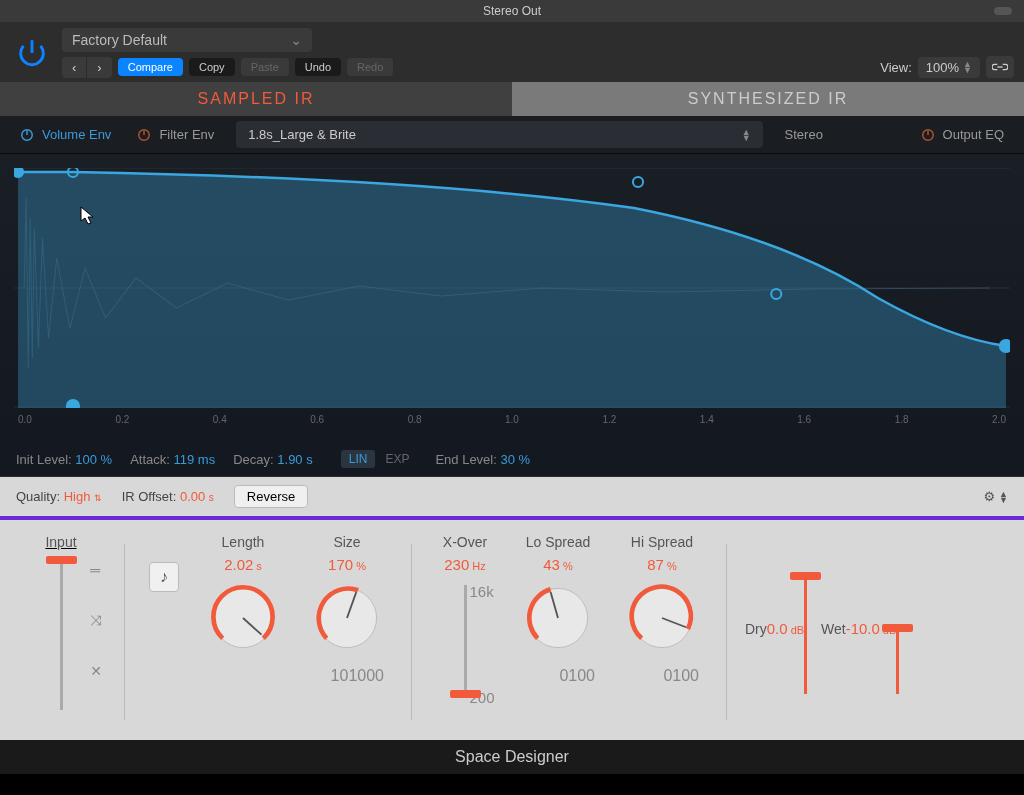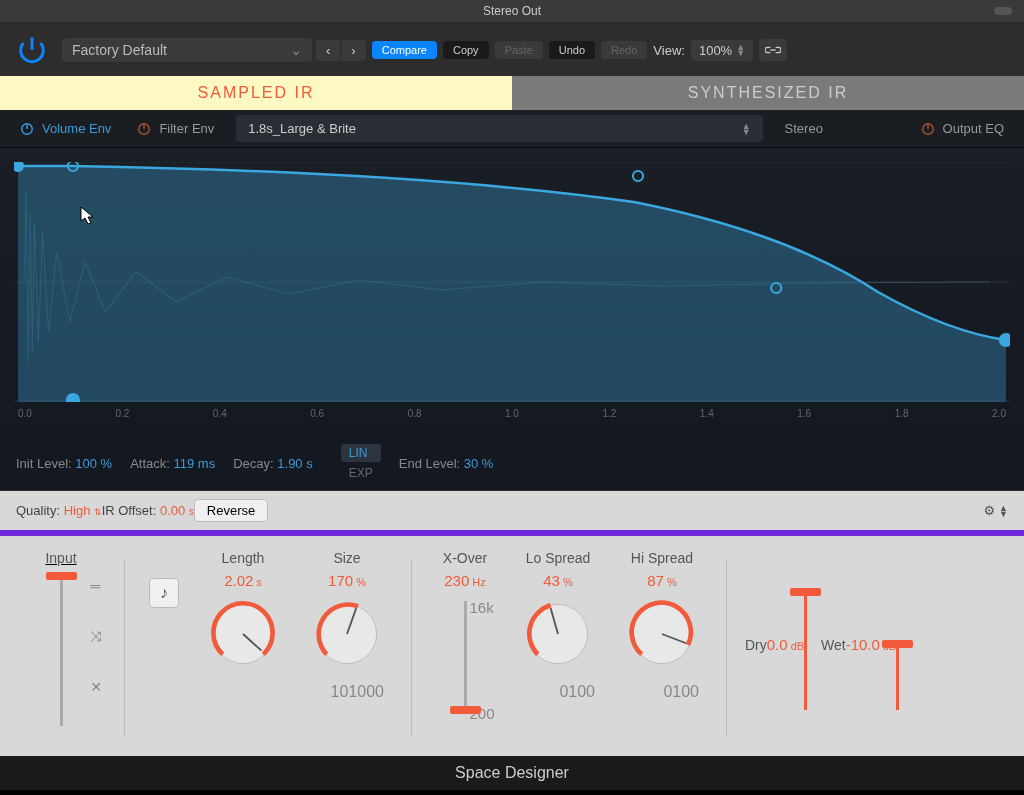--- a/index.html
+++ b/index.html
@@ -6,64 +6,64 @@
 body { background: #000; width: 1024px; height: 795px; overflow: hidden; position: relative; }
 
 
 .title-bar { height: 22px; background: #3a3a3a; display: flex; align-items: center; justify-content: center; color: #ccc; font-size: 12px; position: relative; }
 .title-bar .dot { position: absolute; right: 12px; width: 18px; height: 8px; border-radius: 4px; background: #555; }
 
 
 .header { background: #2d2d2d; padding: 6px 10px 4px 10px; display: flex; gap: 8px; align-items: center; }
 .power-btn { width: 44px; height: 44px; display: flex; align-items: center; justify-content: center; }
 .power-svg { width: 34px; height: 34px; }
-.header-main { flex: 1; display: flex; flex-direction: row; gap: 4px; }
+.header-main { flex: 1; display: flex; flex-direction: column; gap: 4px; }
 .preset-select { background: #3a3a3a; color: #bbb; border: none; border-radius: 4px; padding: 4px 10px; font-size: 14px; width: 250px; display: flex; align-items: center; justify-content: space-between; cursor: pointer; }
 .toolbar-row { display: flex; gap: 6px; align-items: center; }
 .nav-group { display: flex; background: #3a3a3a; border-radius: 4px; overflow: hidden; }
 .nav-btn { background: transparent; color: #ccc; border: none; padding: 3px 10px; font-size: 13px; cursor: pointer; }
 .nav-btn + .nav-btn { border-left: 1px solid #2a2a2a; }
 .tb-btn { background: #3a3a3a; color: #ccc; border: none; border-radius: 4px; padding: 3px 10px; font-size: 11px; cursor: pointer; }
 .tb-btn.active { background: #0a84ff; color: #fff; }
 .tb-btn.dark { background: #1a1a1a; }
 .tb-btn.disabled { color: #666; }
 .view-group { display: flex; gap: 6px; align-items: center; color: #ccc; font-size: 13px; margin-left: auto; }
 .zoom-box { background: #3a3a3a; border-radius: 4px; padding: 3px 8px; display: flex; gap: 4px; align-items: center; }
 .link-btn { background: #3a3a3a; border-radius: 4px; width: 28px; height: 22px; display: flex; align-items: center; justify-content: center; }
 
 
 .tab-row { display: flex; height: 34px; }
 .tab { flex: 1; display: flex; align-items: center; justify-content: center; font-size: 16px; letter-spacing: 2px; cursor: pointer; }
-.tab.active { background: #fef9c3; color: #f15a3a; }
+.tab.active { background: #404040; color: #f15a3a; }
 .tab.inactive { background: #7a7a7a; color: #ccc; }
 
 
 .sub-header { background: #1a1d22; display: flex; align-items: center; height: 38px; padding: 0 10px; gap: 6px; border-bottom: 1px solid #0a0a0a; }
 .sh-item { display: flex; align-items: center; gap: 8px; padding: 0 10px; font-size: 13px; cursor: pointer; }
 .sh-power { width: 14px; height: 14px; }
 .sh-item.active { color: #3a9ad9; }
 .sh-item.inactive { color: #999; }
 .ir-select { flex: 1; background: #2a2d33; border-radius: 4px; padding: 6px 12px; color: #ccc; font-size: 13px; display: flex; justify-content: space-between; align-items: center; margin: 0 6px; cursor: pointer; }
 
 
 .env-display { background: linear-gradient(#1a1f26, #141820); height: 288px; position: relative; padding: 14px 14px 0 14px; }
 .env-svg { width: 100%; height: 240px; }
 .time-axis { display: flex; justify-content: space-between; padding: 2px 4px 0 4px; font-size: 10px; color: #666; }
 
 
 .env-params { background: #141820; display: flex; align-items: center; padding: 8px 16px; gap: 18px; font-size: 13px; color: #888; border-bottom: 1px solid #2a2a2a; }
 .env-params .label { color: #888; }
 .env-params .val { color: #3a9ad9; }
-.lin-exp { display: flex; gap: 2px; margin-left: 10px; flex-direction: column; }
+.lin-exp { display: flex; gap: 2px; margin-left: 10px; }
 .lin-exp span { padding: 2px 8px; border-radius: 3px; font-size: 12px; cursor: pointer; }
 .lin-exp .on { background: #2a3540; color: #3a9ad9; }
 .lin-exp .off { color: #666; }
 
 
-.quality-row { background: #d8d8d8; display: flex; align-items: center; padding: 8px 16px; font-size: 13px; color: #444; border-bottom: 6px solid #6d28d9; }
+.quality-row { background: #d8d8d8; display: flex; align-items: center; padding: 8px 16px; gap: 20px; font-size: 13px; color: #444; border-bottom: 4px solid #6d28d9; }
 .quality-row .val { color: #f15a3a; }
 .reverse-btn { background: #f0f0f0; border: 1px solid #bbb; border-radius: 4px; padding: 3px 12px; font-size: 13px; cursor: pointer; }
 .gear { margin-left: auto; color: #555; display: flex; align-items: center; gap: 4px; cursor: pointer; }
 
 
 .bottom-panel { background: #d8d8d8; display: flex; padding: 14px 16px 10px 16px; gap: 12px; height: 220px; }
 .section { display: flex; flex-direction: column; align-items: center; }
 .section-divider { width: 1px; background: #bbb; margin: 10px 6px; }
 .sec-title { font-size: 14px; color: #555; margin-bottom: 6px; }
 

